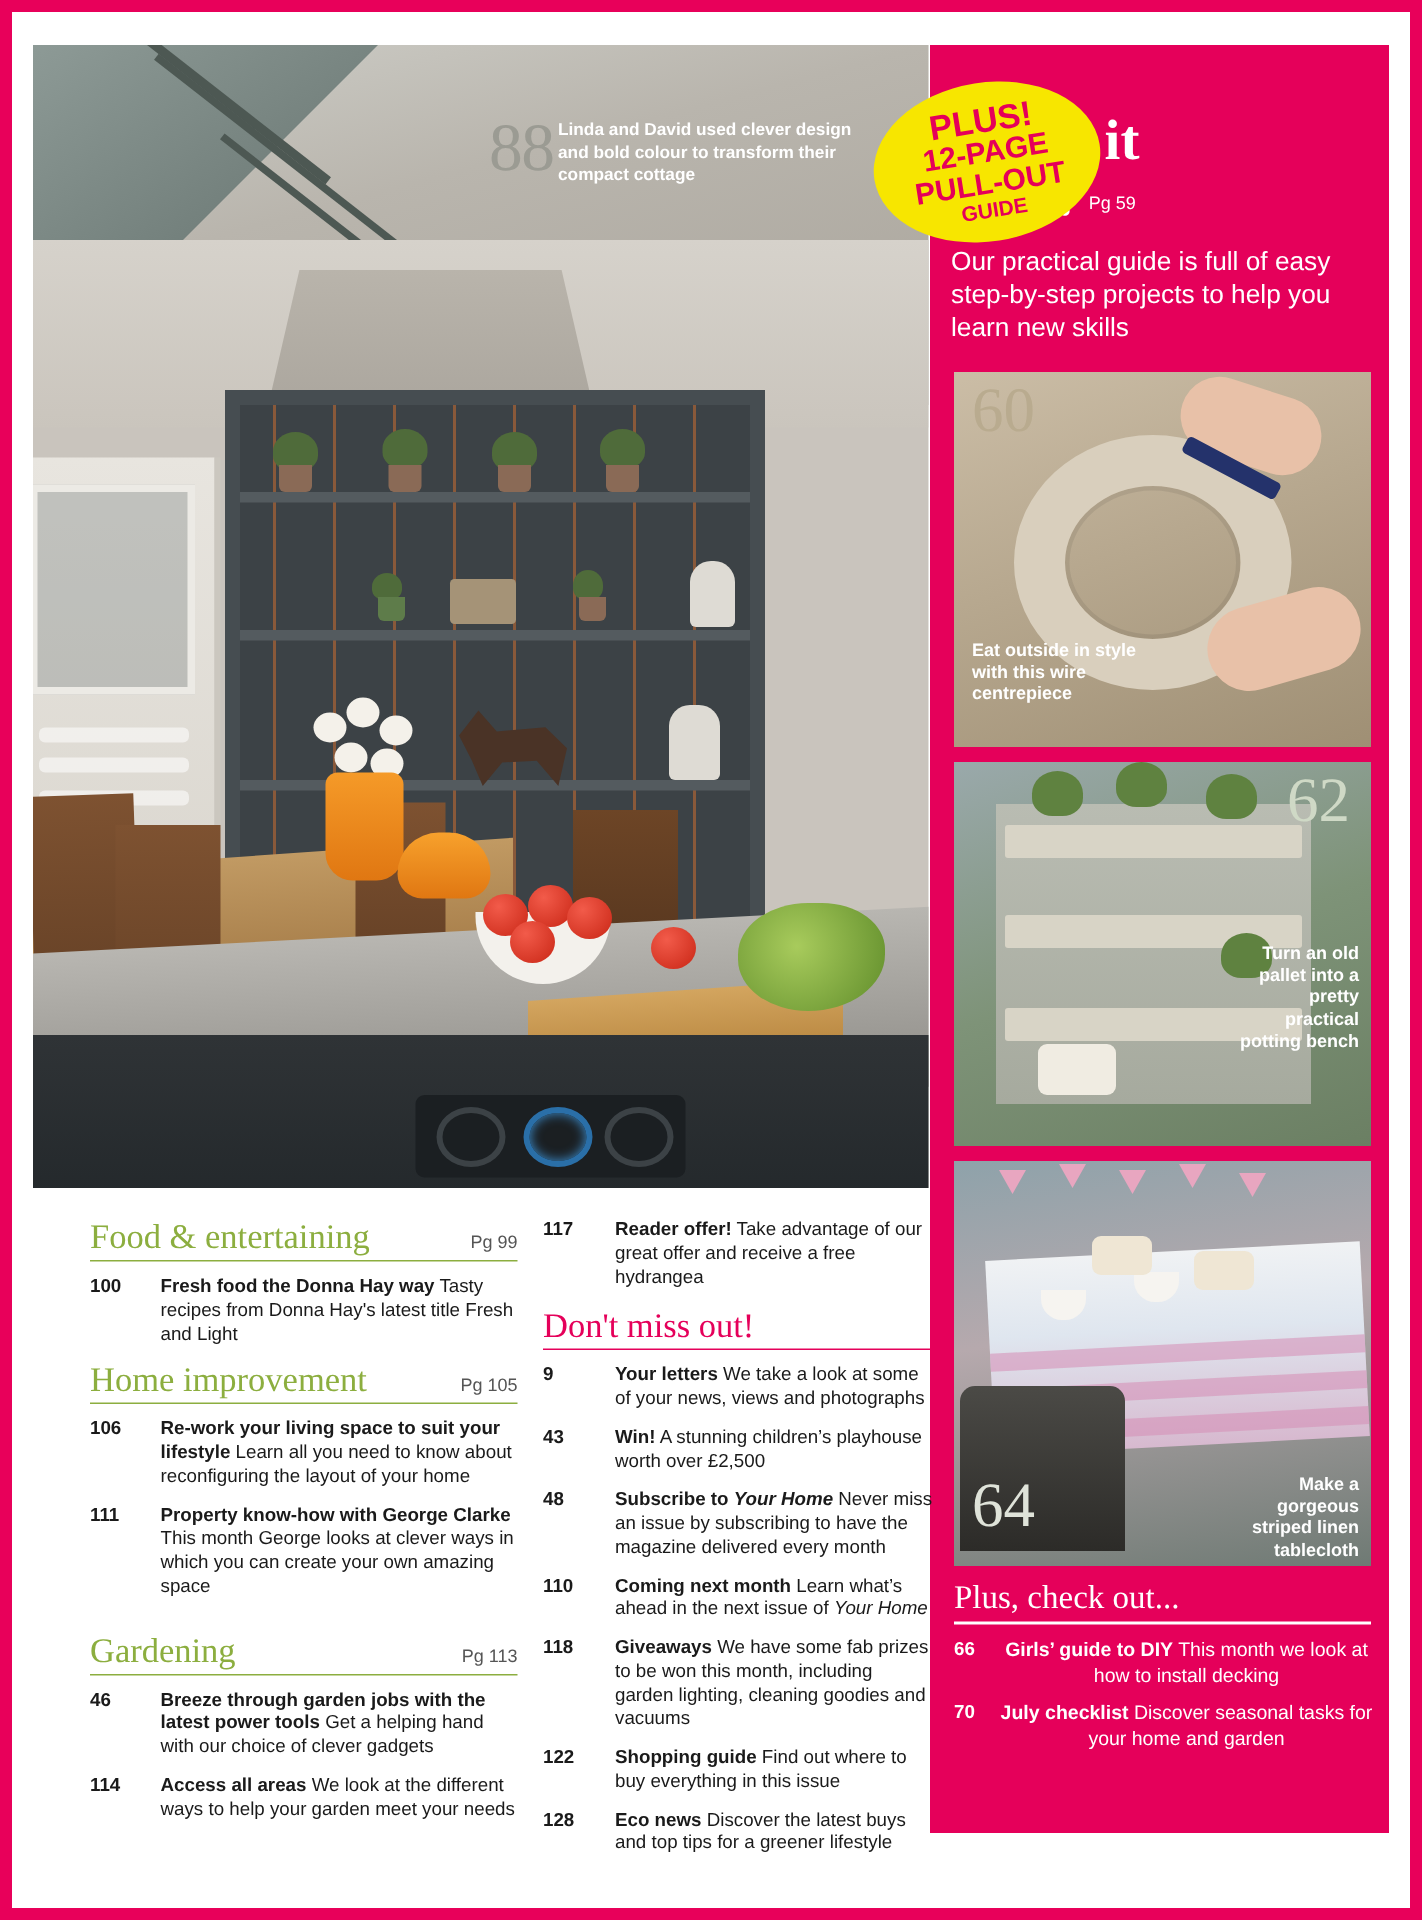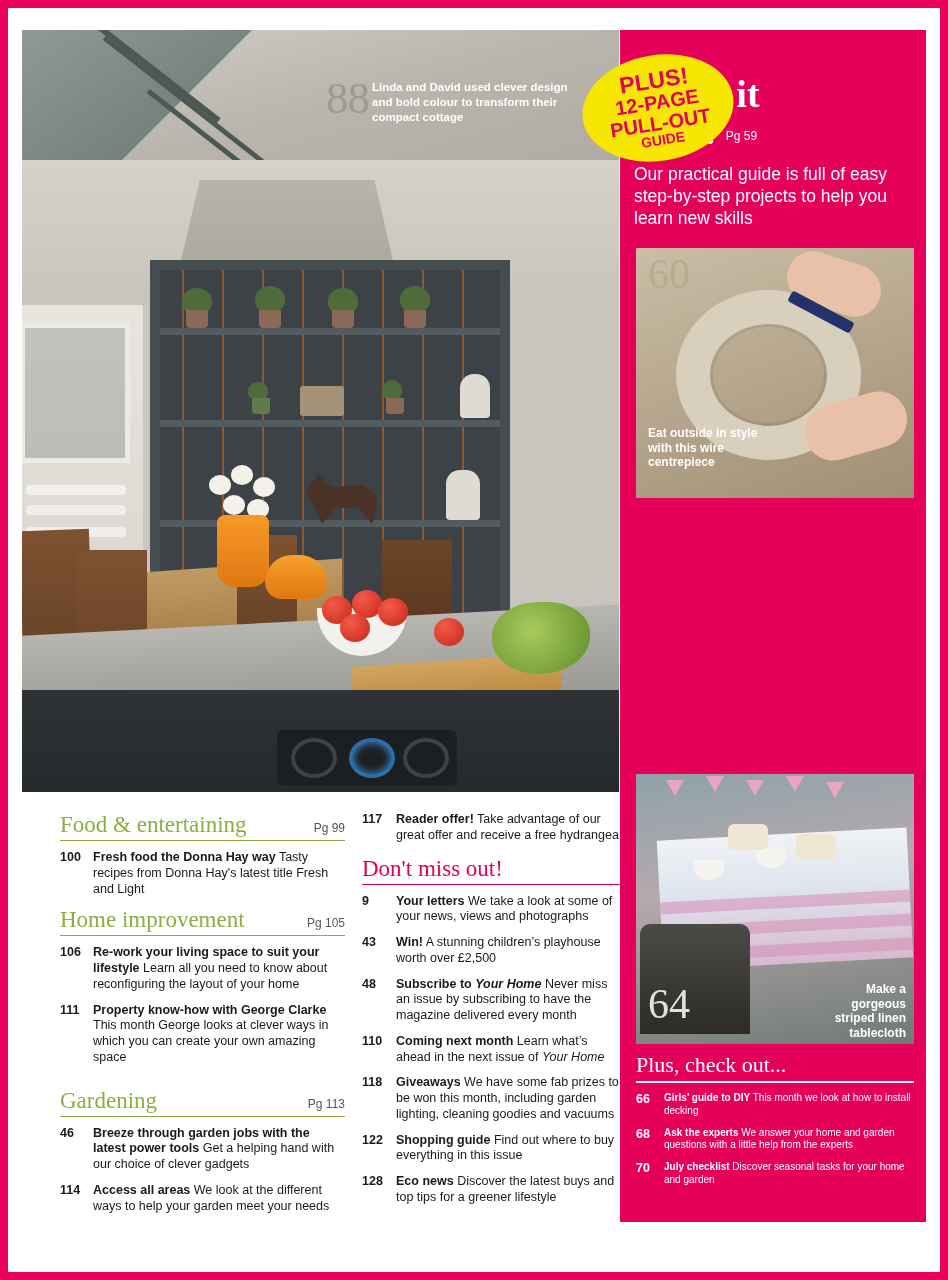--- a/index.html
+++ b/index.html
@@ -238,21 +238,21 @@
     position: absolute; left: 16px; top: 1022px;
     font-family: "Liberation Serif", serif;
     font-size: 22px; color: #ffffff; font-weight: normal;
   }
   .plus-check-rule {
     position: absolute; left: 16px; top: 1051px; width: 278px; height: 1.5px; background: #ffffff;
   }
   .pc-list { position: absolute; left: 16px; top: 1062px; width: 282px; }
   .pc-item { display: flex; margin-bottom: 9px; }
   .pc-num { width: 28px; flex: none; font-size: 12.5px; font-weight: bold; color: #ffffff; }
-  .pc-txt { font-size: 10px; color: #ffffff; line-height: 1.28; }
+  .pc-txt { font-size: 13px; color: #ffffff; line-height: 1.28; text-align: center; }
   .pc-txt b { font-weight: bold; }
 
   
   .contents { position: absolute; left: 0; top: 782px; width: 600px; }
   .col { position: absolute; top: 0; }
   .colA { left: 38px; width: 285px; }
   .colB { left: 340px; width: 260px; }
 
   .sec-head {
     font-family: "Liberation Serif", serif;
@@ -260,21 +260,21 @@
     border-bottom: 1.5px solid #8cae3f;
     padding-bottom: 2px; margin-bottom: 9px;
     display: flex; align-items: baseline; justify-content: space-between;
   }
   .sec-head .pg {
     font-family: "Liberation Sans", sans-serif;
     font-size: 12px; color: #555; font-weight: normal;
   }
   .sec-head.pink { color: #e5005a; border-bottom-color: #e5005a; }
 
-  .entry { display: flex; margin-bottom: 10px; }
+  .entry { display: flex; margin-bottom: 10px; gap: 14px; }
   .entry .num { flex: none; font-size: 12.5px; font-weight: bold; color: #1a1a1a; }
   .colA .entry .num { width: 33px; }
   .colB .entry .num { width: 34px; }
   .entry .body { font-size: 12.5px; line-height: 1.26; color: #1a1a1a; }
   .entry .body b { font-weight: bold; }
   .entry .body i { }
 </style>
 </head>
 <body>
 
@@ -383,20 +383,34 @@
 
     <div class="photo ph1">
       <div class="wreath"></div>
       <div class="hand" style="left:150px;top:10px;width:96px;height:52px;transform:rotate(18deg)"></div>
       <div class="hand" style="left:168px;top:150px;width:104px;height:56px;transform:rotate(-16deg)"></div>
       <div class="plier" style="left:150px;top:58px"></div>
       <div class="big-num" style="left:12px; top:2px; color:#b9ab8f;">60</div>
       <div class="photo-cap" style="left:12px; top:178px; width:110px;">Eat outside in style with this wire centrepiece</div>
     </div>
 
+    <div class="photo ph2">
+      <div class="pallet">
+        <div class="slat" style="top:14px"></div>
+        <div class="slat" style="top:74px"></div>
+        <div class="slat" style="top:136px"></div>
+        <div class="potplant" style="left:24px;top:-22px"></div>
+        <div class="potplant" style="left:80px;top:-28px"></div>
+        <div class="potplant" style="left:140px;top:-20px"></div>
+        <div class="potplant" style="left:150px;top:86px"></div>
+        <div class="watercan"></div>
+      </div>
+      <div class="big-num" style="right:14px; top:2px; color:#cfd9c6;">62</div>
+      <div class="photo-cap" style="right:8px; top:120px; width:86px; text-align:right;">Turn an old pallet into a pretty practical potting bench</div>
+    </div>
 
     <div class="photo ph3">
       <div class="bunting" style="left:30px;top:6px"></div>
       <div class="bunting" style="left:70px;top:2px"></div>
       <div class="bunting" style="left:110px;top:6px"></div>
       <div class="bunting" style="left:150px;top:2px"></div>
       <div class="bunting" style="left:190px;top:8px"></div>
       <div class="tablecloth">
         <div class="cloth-stripe" style="top:62px"></div>
         <div class="cloth-stripe" style="top:86px"></div>
@@ -413,24 +427,20 @@
 
     <div class="plus-check-head">Plus, check out...</div>
     <div class="plus-check-rule"></div>
 
     <div class="pc-list">
       <div class="pc-item">
         <div class="pc-num">66</div>
         <div class="pc-txt"><b>Girls’ guide to DIY</b><span> This month we look at how to install decking</span></div>
       </div>
       <div class="pc-item">
-        <div class="pc-num">68</div>
-        <div class="pc-txt"><b>Ask the experts</b><span> We answer your home and garden questions with a little help from the experts</span></div>
-      </div>
-      <div class="pc-item">
         <div class="pc-num">70</div>
         <div class="pc-txt"><b>July checklist</b><span> Discover seasonal tasks for your home and garden</span></div>
       </div>
     </div>
   </div>
 
   <div class="contents">
 
     <div class="col colA">
 

